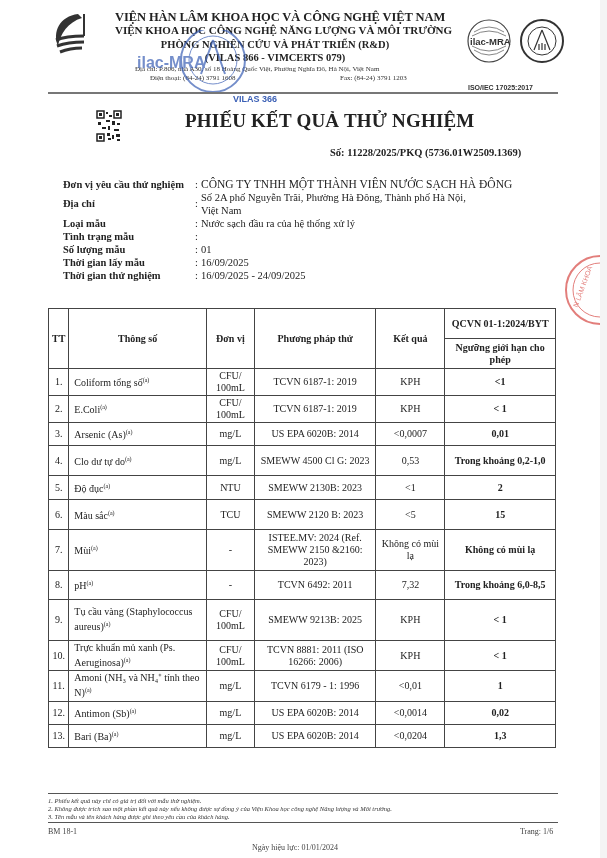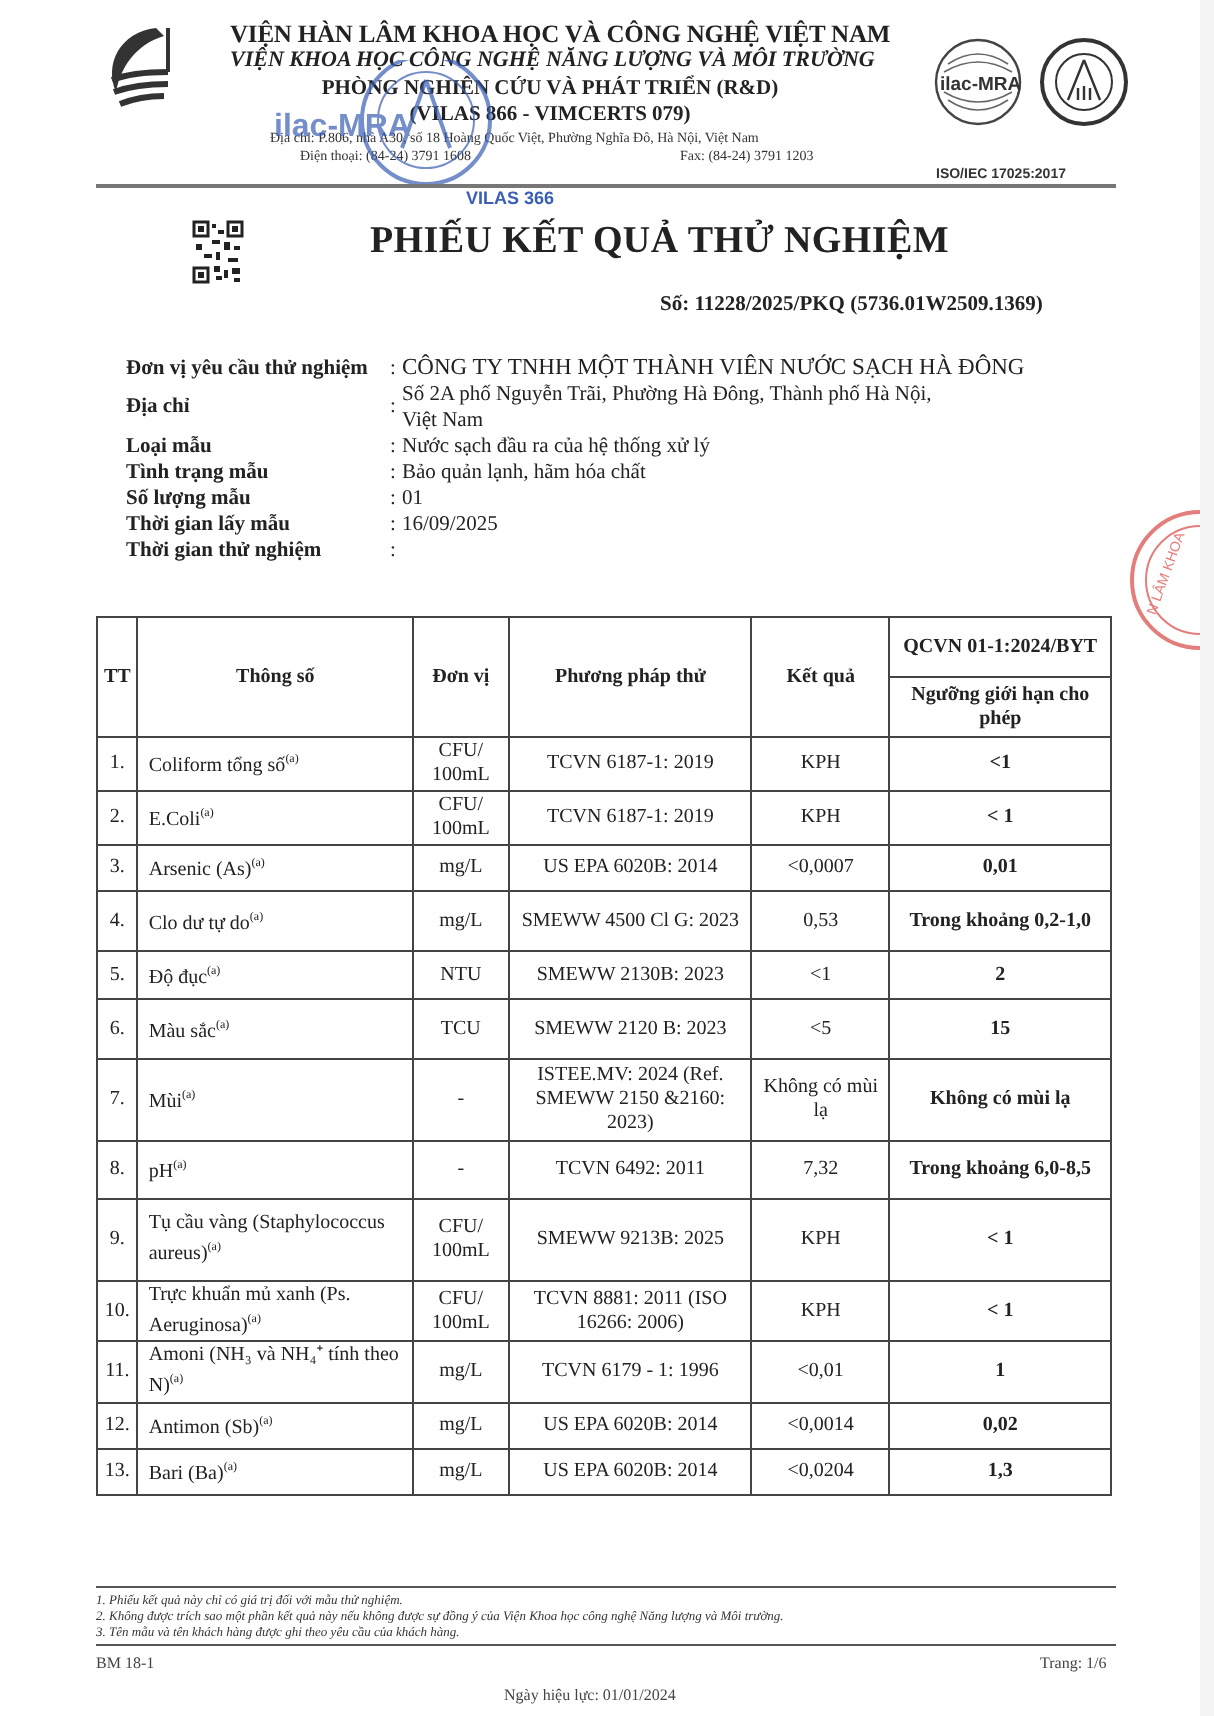--- a/index.html
+++ b/index.html
@@ -4,21 +4,21 @@
 <style>
   * { margin:0; padding:0; box-sizing:border-box; }
   html, body { width:607px; height:858px; background:#fff; overflow:hidden; }
   body { position:relative; font-family:"Liberation Serif", serif; color:#222; }
   .abs { position:absolute; }
 
   
   .logo-left { left:48px; top:10px; width:40px; height:50px; }
   .hdr-line { left:115px; width:320px; text-align:center; font-weight:bold; white-space:nowrap; }
   .hdr1 { top:10px; font-size:12.5px; letter-spacing:-0.1px; }
-  .hdr2 { top:24px; font-size:11px;font-style:italic; }
+  .hdr2 { top:24px; font-size:11px; }
   .hdr3 { top:39px; font-size:10.5px; }
   .hdr4 { top:52px; font-size:10.5px; }
   .addr { left:135px; top:65px; font-size:7px; white-space:nowrap; color:#333; }
   .phone { left:150px; top:74px; font-size:7px; white-space:nowrap; color:#333; }
   .fax { left:340px; top:74px; font-size:7px; white-space:nowrap; color:#333; }
   .ilac-logo { left:466px; top:18px; width:46px; height:46px; }
   .boa-logo { left:519px; top:18px; width:46px; height:46px; }
   .iso { left:468px; top:84px; font-size:7px; font-family:"Liberation Sans", sans-serif; font-weight:bold; color:#333; white-space:nowrap; }
   .hdr-rule { left:48px; top:92px; width:510px; height:2px; background:#777; }
   .stamp-blue { left:135px; top:30px; width:115px; height:70px; }
@@ -135,35 +135,35 @@
     <span class="info-val" style="padding-right:90px">Số 2A phố Nguyễn Trãi, Phường Hà Đông, Thành phố Hà Nội, Việt Nam</span>
   </div>
   <div class="info-row">
     <span class="info-label">Loại mẫu</span>
     <span class="info-colon">:</span>
     <span class="info-val">Nước sạch đầu ra của hệ thống xử lý</span>
   </div>
   <div class="info-row">
     <span class="info-label">Tình trạng mẫu</span>
     <span class="info-colon">:</span>
-    <span class="info-val">Bảo quản lạnh, hãm hóa chất</span>
   </div>
   <div class="info-row">
     <span class="info-label">Số lượng mẫu</span>
     <span class="info-colon">:</span>
     <span class="info-val">01</span>
   </div>
   <div class="info-row">
     <span class="info-label">Thời gian lấy mẫu</span>
     <span class="info-colon">:</span>
     <span class="info-val">16/09/2025</span>
   </div>
   <div class="info-row">
     <span class="info-label">Thời gian thử nghiệm</span>
     <span class="info-colon">:</span>
+    <span class="info-val">16/09/2025 - 24/09/2025</span>
   </div>
 </div>
 
 <svg class="abs stamp-red" viewBox="0 0 60 80" style="opacity:0.75">
   <circle cx="40" cy="40" r="34" fill="none" stroke="#d9534f" stroke-width="2"></circle>
   <circle cx="40" cy="40" r="27" fill="none" stroke="#d9534f" stroke-width="1"></circle>
   <text x="8" y="56" font-family="Liberation Sans, sans-serif" font-size="7" fill="#d9534f" transform="rotate(-70 14 50)">N LÂM KHOA</text>
 </svg>
 
 <table class="results">

